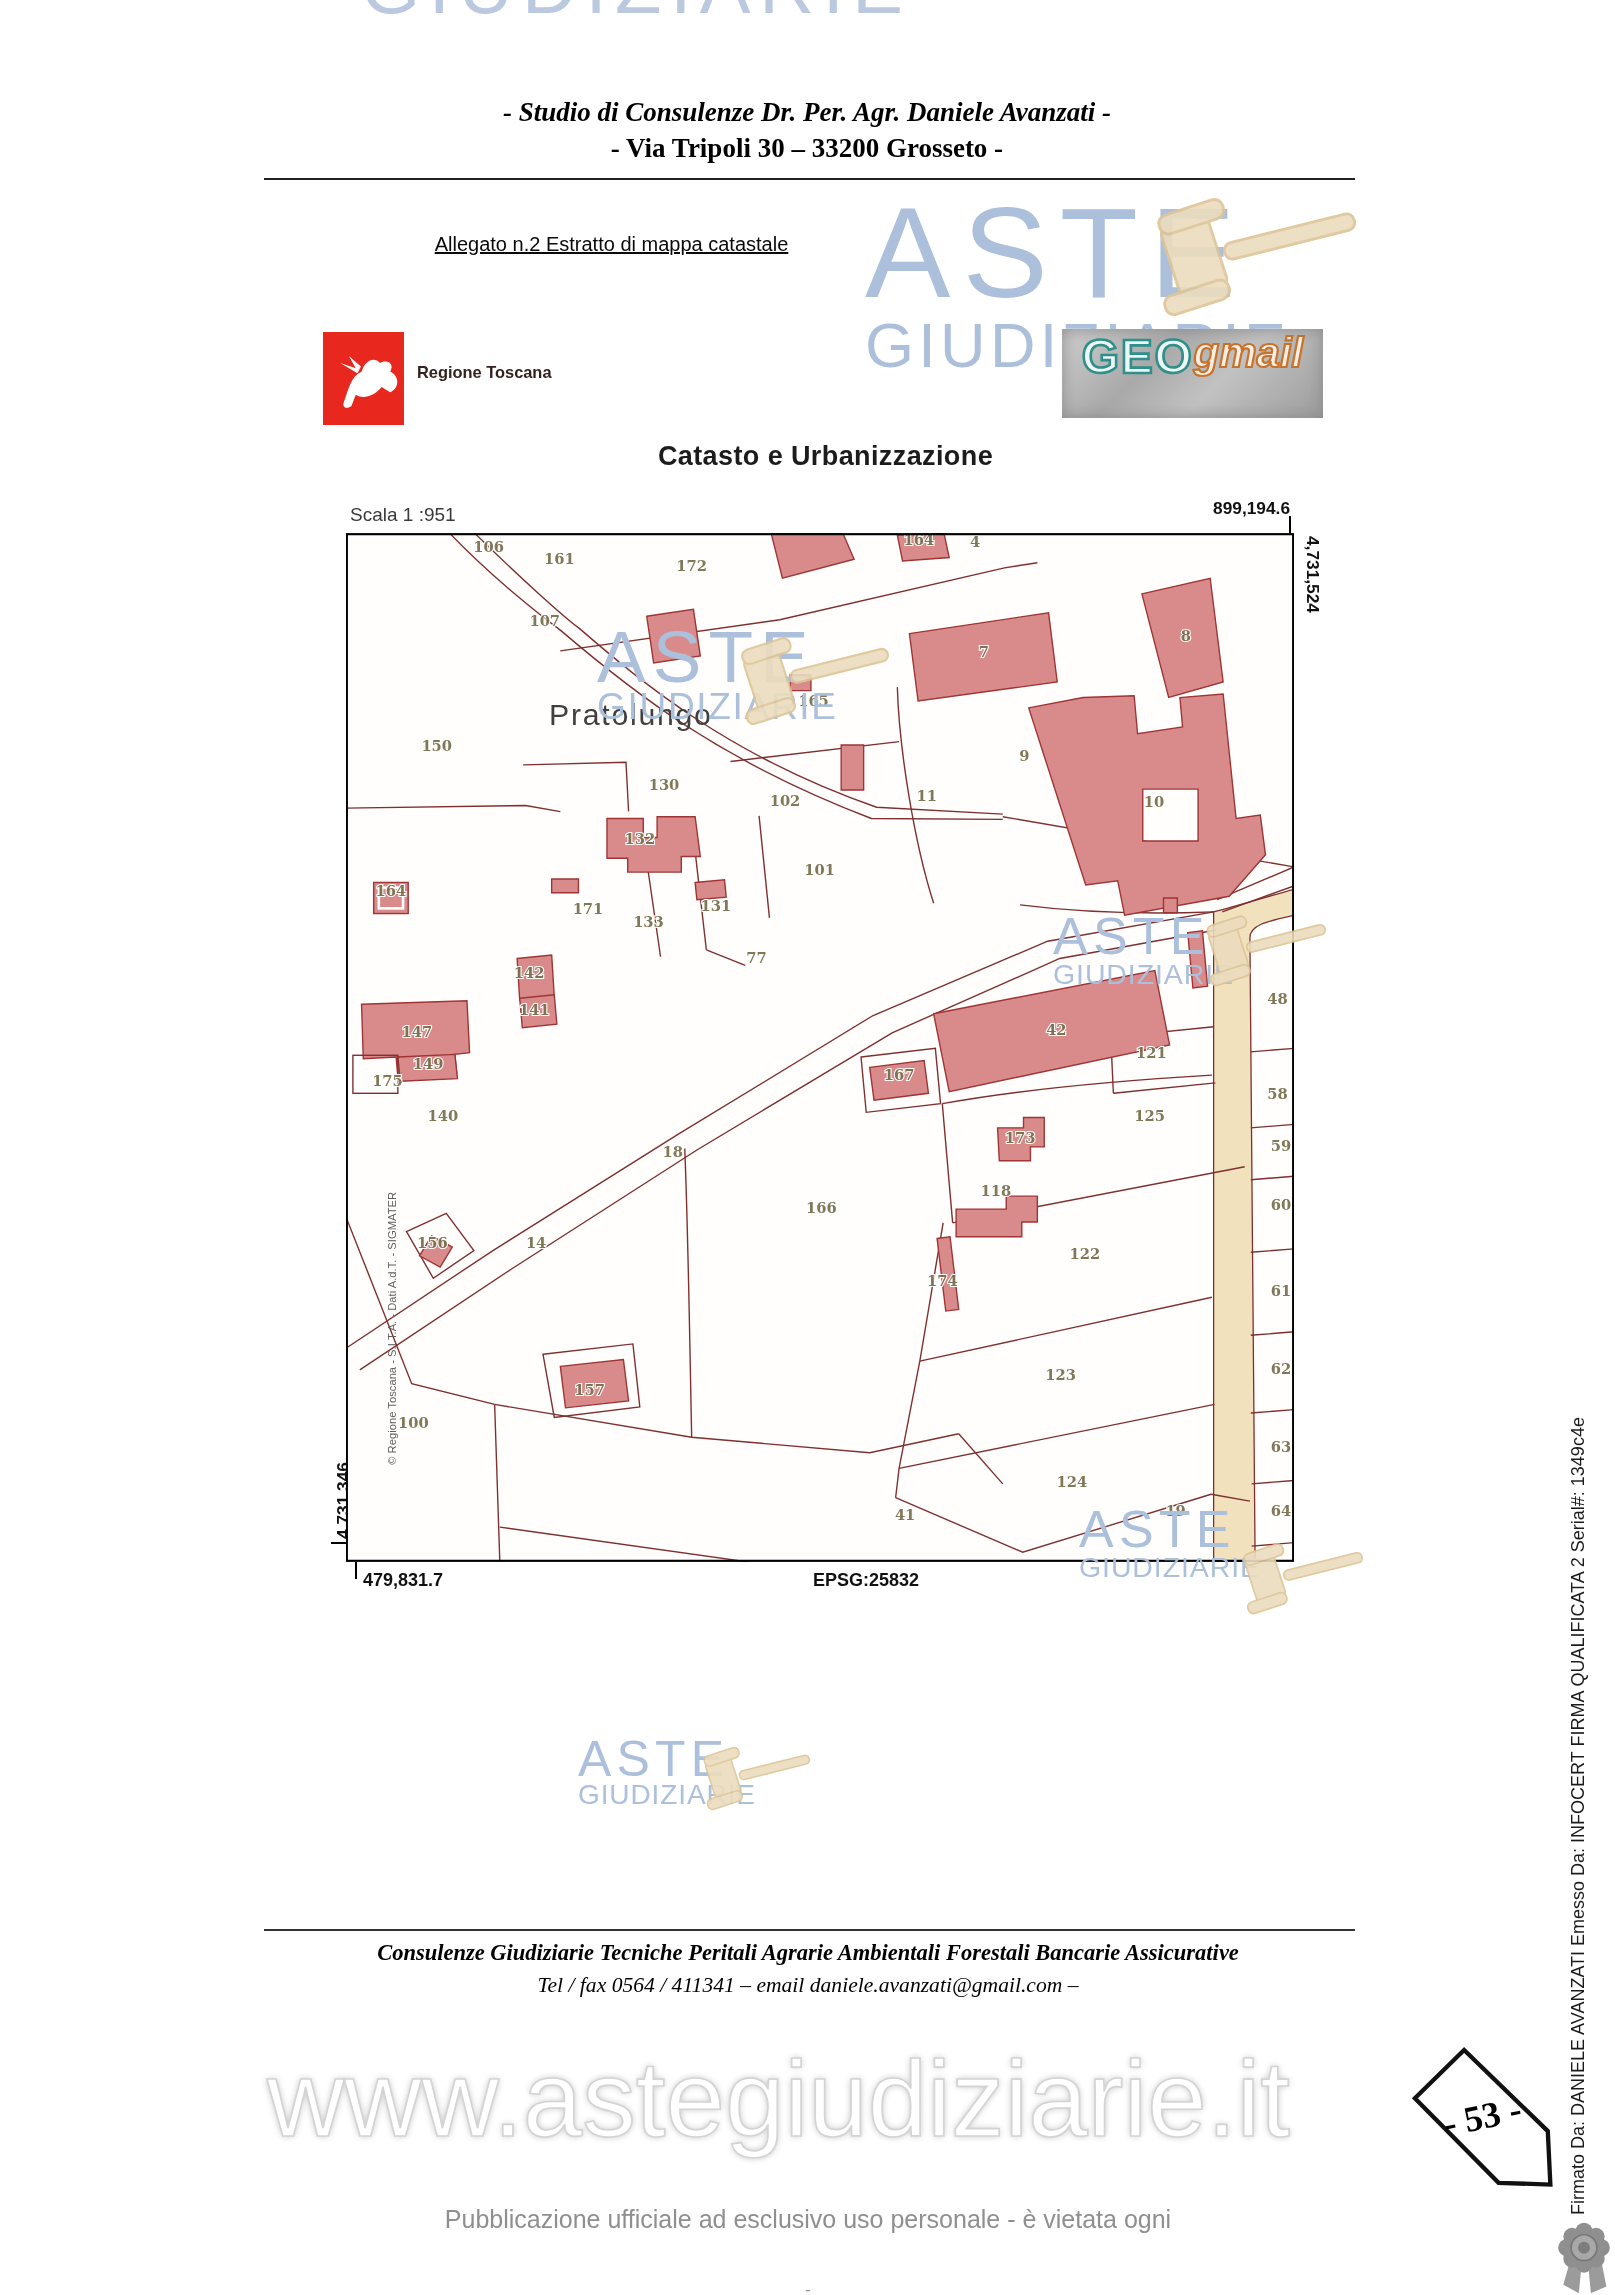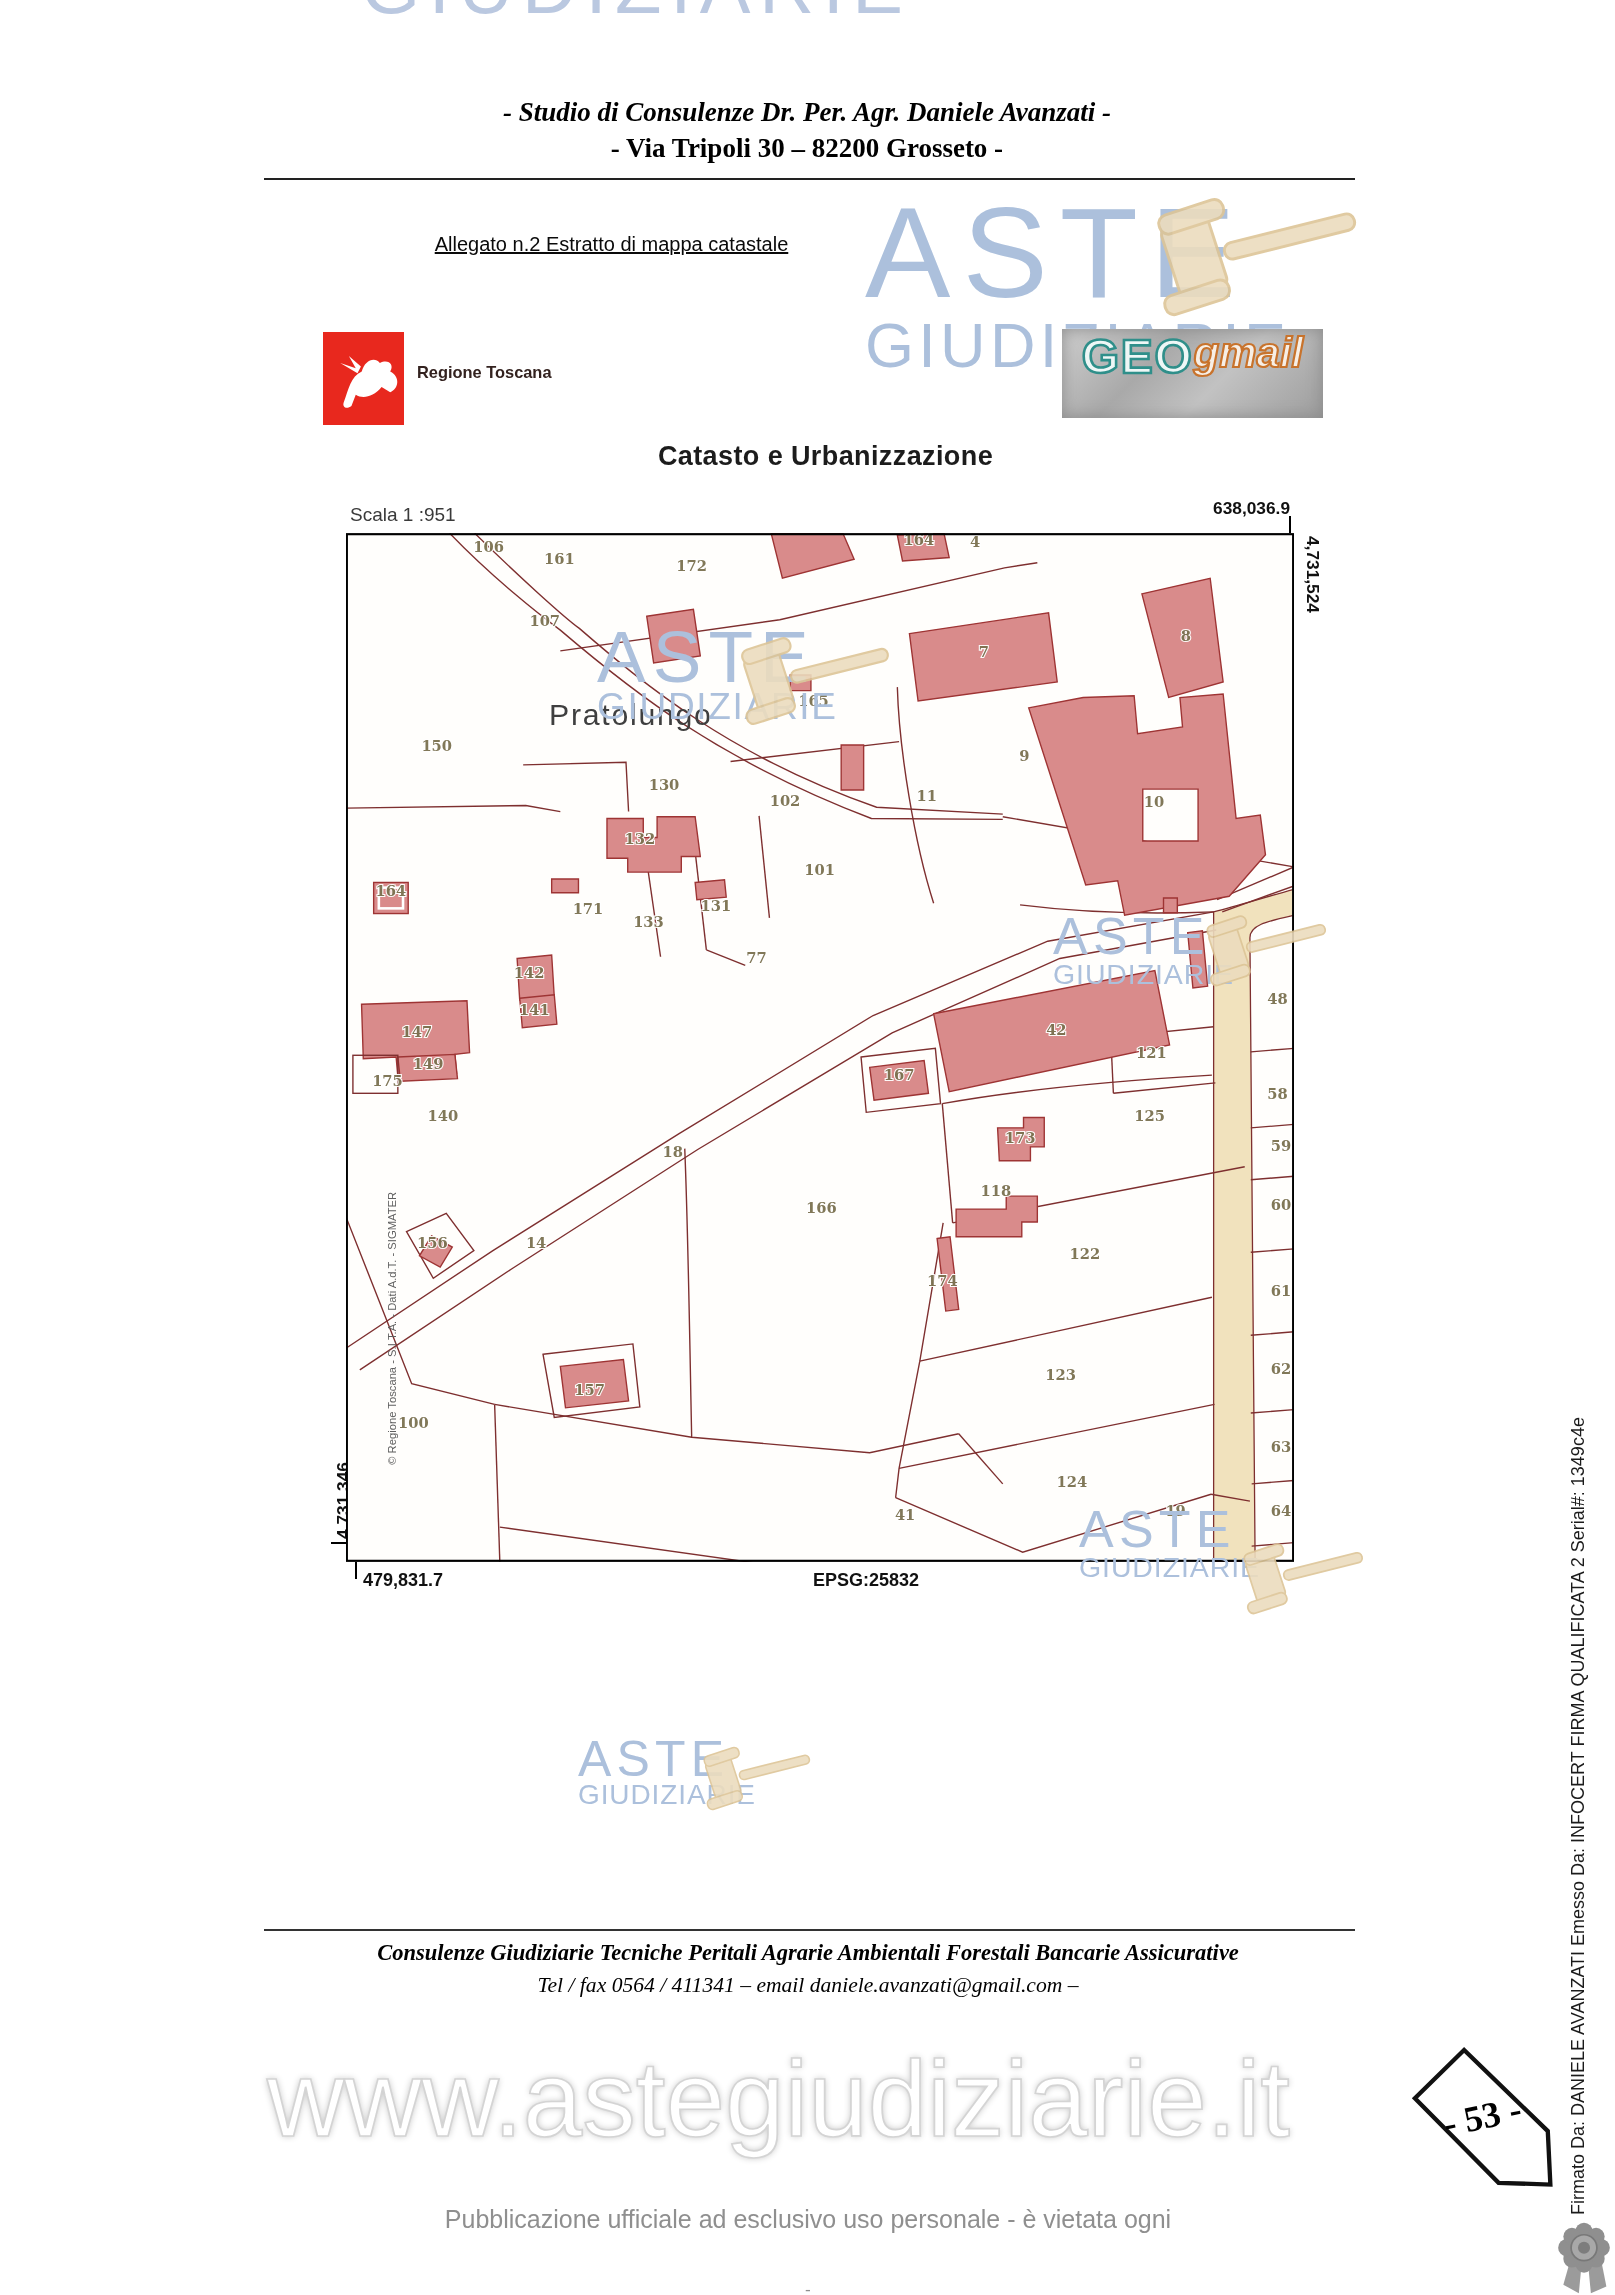--- a/index.html
+++ b/index.html
@@ -88,21 +88,21 @@
       <rect x="76" y="50" width="136" height="17" rx="8" transform="rotate(-14 76 58)"></rect>
     </g>
   </symbol>
 </svg>
 
 <div class="page">
 
   <div class="wm-topfrag">GIUDIZIARIE</div>
 
   <div class="hdr1">- Studio di Consulenze Dr. Per. Agr. Daniele Avanzati -</div>
-  <div class="hdr2">- Via Tripoli 30 – 82200 Grosseto -</div>
+  <div class="hdr2">- Via Tripoli 30 – 33200 Grosseto -</div>
   <div class="hrule"></div>
 
   <div class="wm wm-h" style="left:865px;top:194px;">
     <span class="a">ASTE</span>
     <span class="g">GIUDIZIARIE</span>
     <svg class="gavel" style="left:285px;top:0px;" width="216" height="130" viewBox="0 0 250 150">
         <use href="#gavel"></use>
       </svg>
   </div>
 
@@ -116,21 +116,21 @@
   </div>
   <div class="rt-label">Regione Toscana</div>
 
   <div class="geo-box">
     <span class="geo-geo">GEO</span>
     <span class="geo-scopio">gmail</span>
   </div>
 
   <div class="map-title">Catasto e Urbanizzazione</div>
   <div class="map-scale">Scala 1 :951</div>
-  <div class="coord-tr">638,036.9</div>
+  <div class="coord-tr">899,194.6</div>
   <div class="coord-r">4,731,524</div>
   <div class="coord-l">4,731,346</div>
   <div class="coord-bl">479,831.7</div>
   <div class="coord-epsg">EPSG:25832</div>
   <div class="tick" style="left:1289px;top:516px;width:1.7px;height:17.3px;"></div>
   <div class="tick" style="left:355px;top:1562px;width:1.7px;height:17.3px;"></div>
   <div class="tick" style="left:331px;top:1542px;width:15.6px;height:1.7px;"></div>
 
   <div class="wm wm-m1" style="left:597px;top:623px;">
     <span class="a">ASTE</span>

